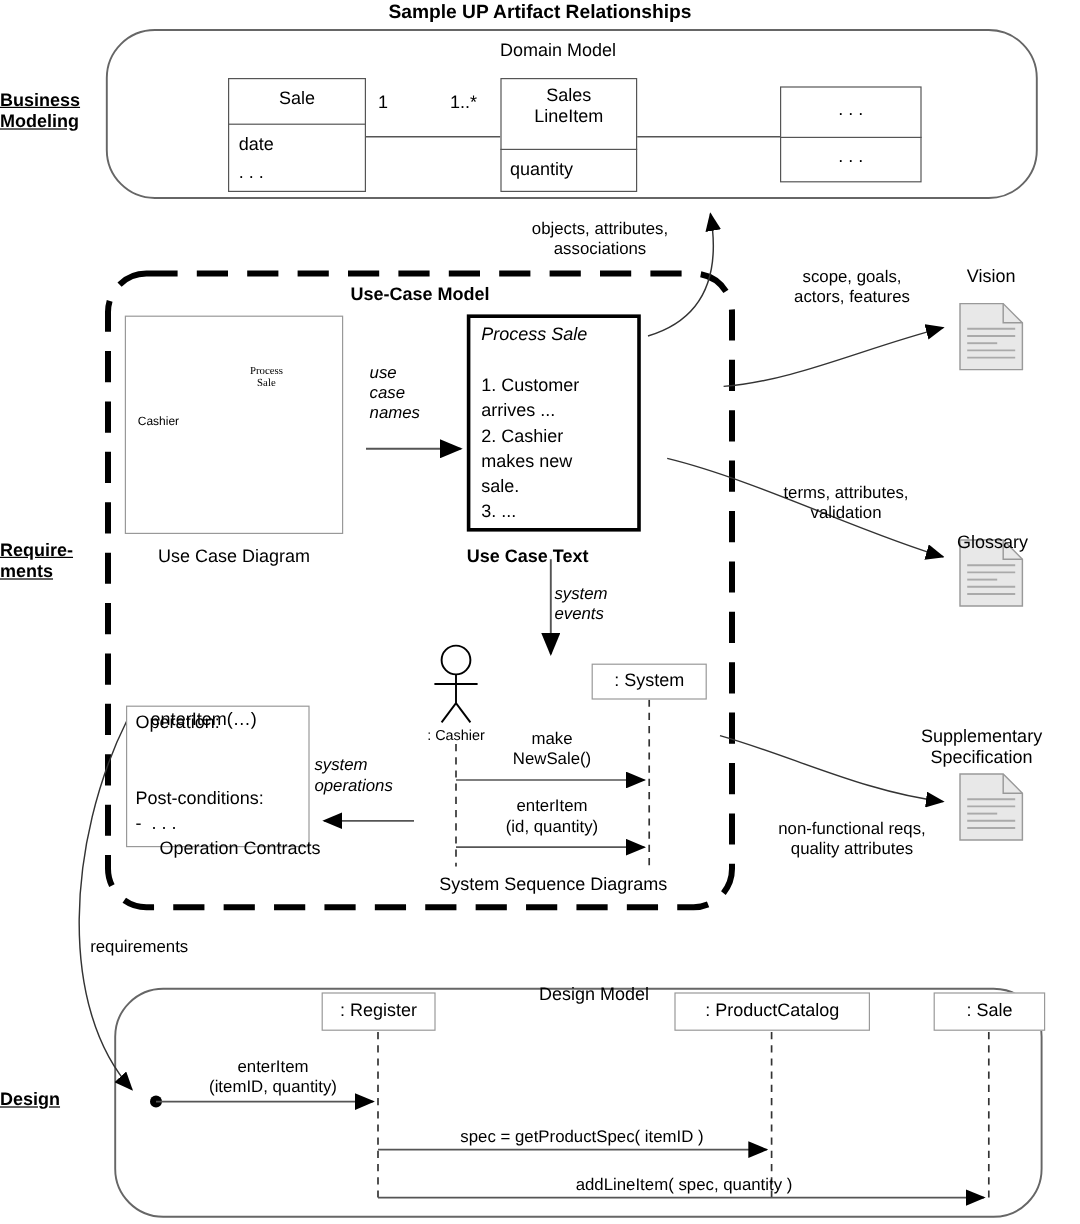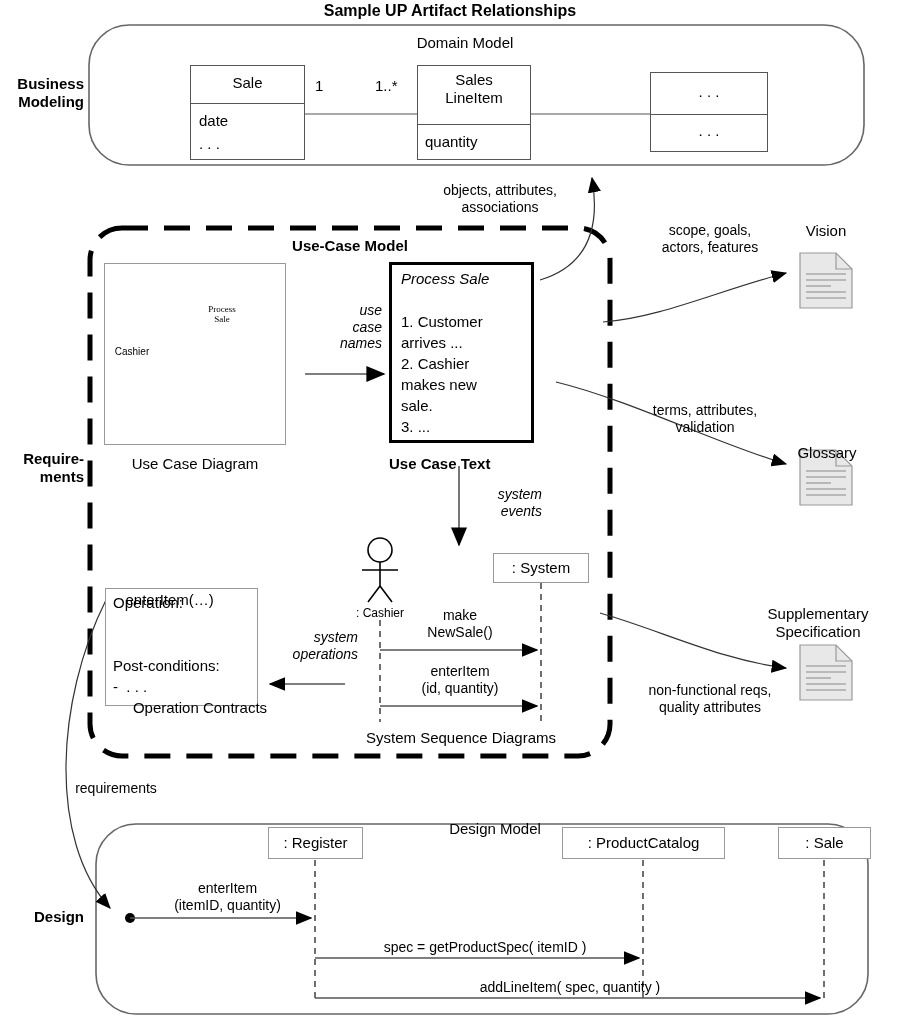--- a/index.html
+++ b/index.html
@@ -35,21 +35,21 @@
     font-weight: bold;
     font-size: 16px;
     text-align: center;
     width: 900px;
     left: 0;
     top: 2px;
   }
   .phase {
     font-weight: bold;
     font-size: 15px;
-    text-align: right;
+    text-decoration: underline;
   }
   .modelname {
     font-size: 15px;
     text-align: center;
   }
   .modelname-b {
     font-size: 15px;
     font-weight: bold;
     text-align: center;
   }
@@ -61,21 +61,21 @@
     font-size: 15px;
     font-weight: bold;
   }
   .flowlabel {
     font-size: 14px;
     text-align: center;
   }
   .flowlabel-i {
     font-size: 14px;
     font-style: italic;
-    text-align: right;
+    text-align: left;
   }
   .cls-name {
     font-size: 15px;
     text-align: center;
   }
   .cls-attr {
     font-size: 15px;
     text-align: left;
   }
   .mult {

